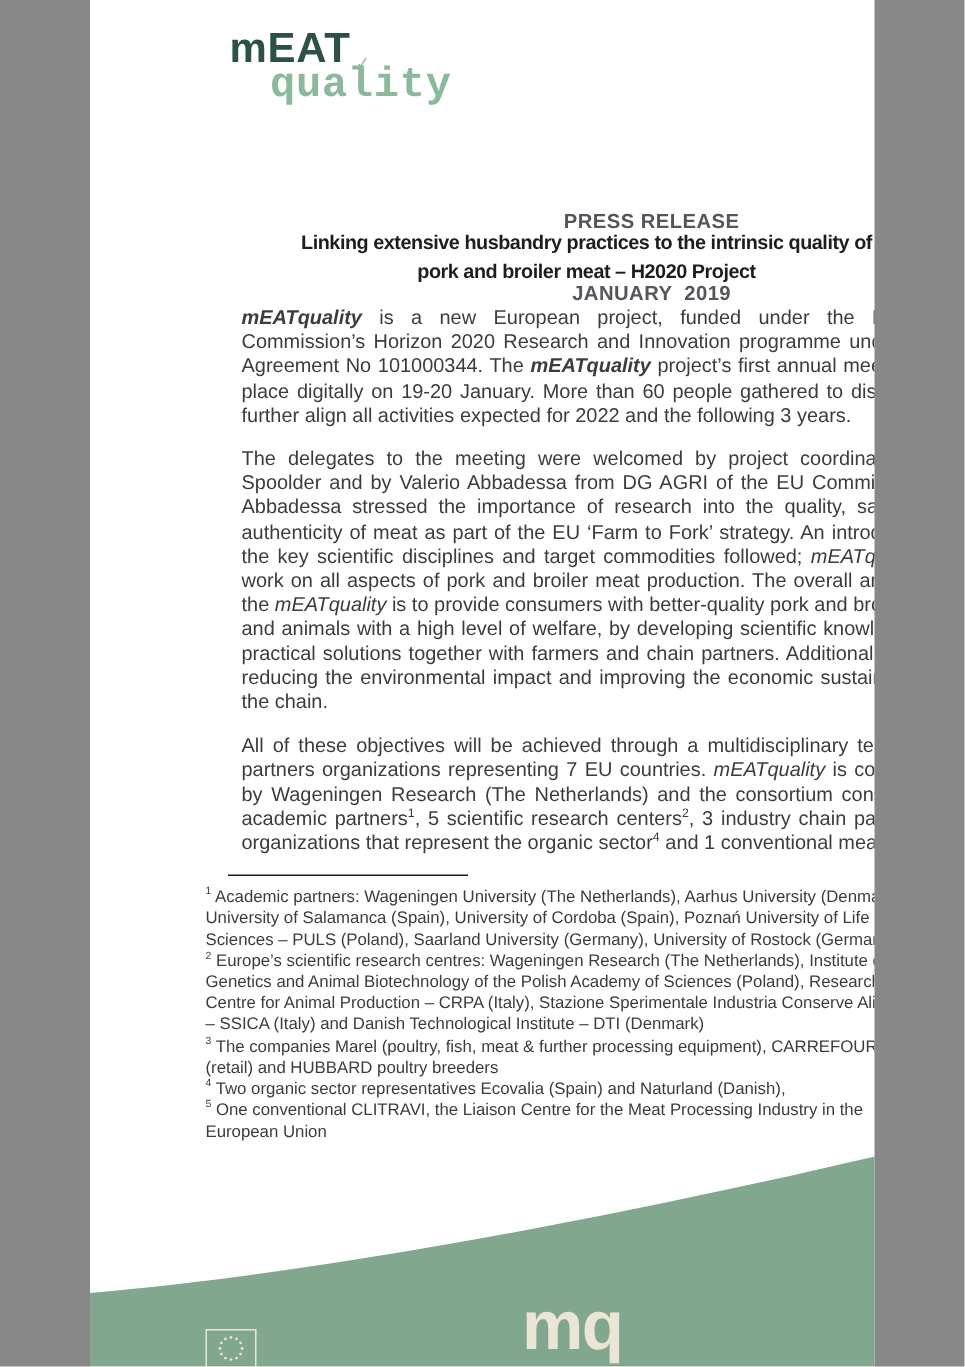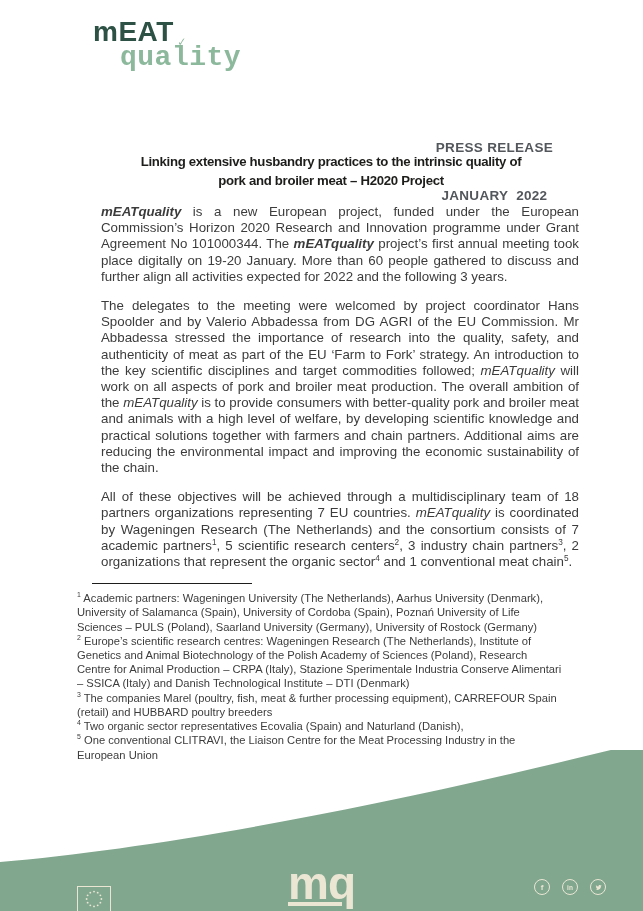--- a/index.html
+++ b/index.html
@@ -1,19 +1,19 @@
 <!DOCTYPE html>
 <html><head>
 <meta charset="utf-8">
 <style>
   html,body{margin:0;padding:0;}
   body{background:#888;}
   .page{
     position:relative;
-    width:643px;height:911px;
+    width:523px;height:911px;
     background:#ffffff;
     overflow:hidden;
     font-family:"Liberation Sans", sans-serif;
     color:#3c3c3c;
     margin:0 auto;
   }
   
   .logo{position:absolute;left:93px;top:18px;line-height:1;}
   .logo-line1{font-weight:bold;font-size:28px;letter-spacing:0.5px;color:#2d5245;}
   .logo-line2{position:relative;font-weight:bold;font-size:28px;letter-spacing:0.5px;color:#8cb89c;margin-left:27px;margin-top:-2px;font-family:Liberation Mono, monospace;}
@@ -45,21 +45,21 @@
   .footnotes{font-size:11.2px;line-height:14.2px;color:#3c3c3c;width:486px;}
   .footnote{margin:0;}
   
   .footer{position:absolute;left:0;bottom:0;width:643px;height:161px;}
   .footer svg.curve{position:absolute;left:0;top:0;}
   .funded{position:absolute;left:41px;top:136px;display:flex;align-items:center;flex-direction:column;}
   .eu-flag{width:34px;height:26px;border:1.2px solid #ebe6d4;box-sizing:border-box;}
   .funded-text{margin-left:7px;font-size:9.5px;line-height:13px;font-weight:bold;color:#ebe6d4;letter-spacing:0.2px;}
   .mq-logo{
     position:absolute;left:50%;top:110px;transform:translateX(-50%);
-    font-size:46px;font-weight:bold;letter-spacing:-1px;color:#ebe6d4;line-height:1;text-decoration:underline;
+    font-size:46px;font-weight:bold;letter-spacing:-1px;color:#ebe6d4;line-height:1;
   }
   .socials{position:absolute;right:37px;top:129px;display:flex;gap:12px;}
   .social-circle{
     width:16px;height:16px;border:1.2px solid #ebe6d4;border-radius:50%;
     display:flex;align-items:center;justify-content:center;
     color:#ebe6d4;font-size:8px;font-weight:bold;box-sizing:border-box;cursor:pointer;
   }
 </style>
 </head>
 <body>
@@ -69,21 +69,21 @@
   <div class="logo">
     <div class="logo-line1">mEAT</div>
     <div class="logo-line2">
       <span>quality</span>
       <span class="logo-check">✓</span>
     </div>
   </div>
 
   <div class="press-block">
     <div>PRESS RELEASE</div>
-    <div>JANUARY  2022</div>
+    <div>JANUARY  2019</div>
   </div>
 
   <div class="main-col">
     <h1 class="doc-title">
       <div>Linking extensive husbandry practices to the intrinsic quality of</div>
       <div>pork and broiler meat – H2020 Project</div>
     </h1>
 
     <p class="body-par"><span class="seg-bi">mEATquality</span><span> is a new European project, funded under the European Commission’s Horizon 2020 Research and Innovation programme under Grant Agreement No 101000344. The </span><span class="seg-bi">mEATquality</span><span> project’s first annual meeting took place digitally on 19-20 January. More than 60 people gathered to discuss and further align all activities expected for 2022 and the following 3 years.</span></p>
     <p class="body-par"><span>The delegates to the meeting were welcomed by project coordinator Hans Spoolder and by Valerio Abbadessa from DG AGRI of the EU Commission. Mr Abbadessa stressed the importance of research into the quality, safety, and authenticity of meat as part of the EU ‘Farm to Fork’ strategy. An introduction to the key scientific disciplines and target commodities followed; </span><span class="seg-i">mEATquality</span><span> will work on all aspects of pork and broiler meat production. The overall ambition of the </span><span class="seg-i">mEATquality</span><span> is to provide consumers with better-quality pork and broiler meat and animals with a high level of welfare, by developing scientific knowledge and practical solutions together with farmers and chain partners. Additional aims are reducing the environmental impact and improving the economic sustainability of the chain.</span></p>

